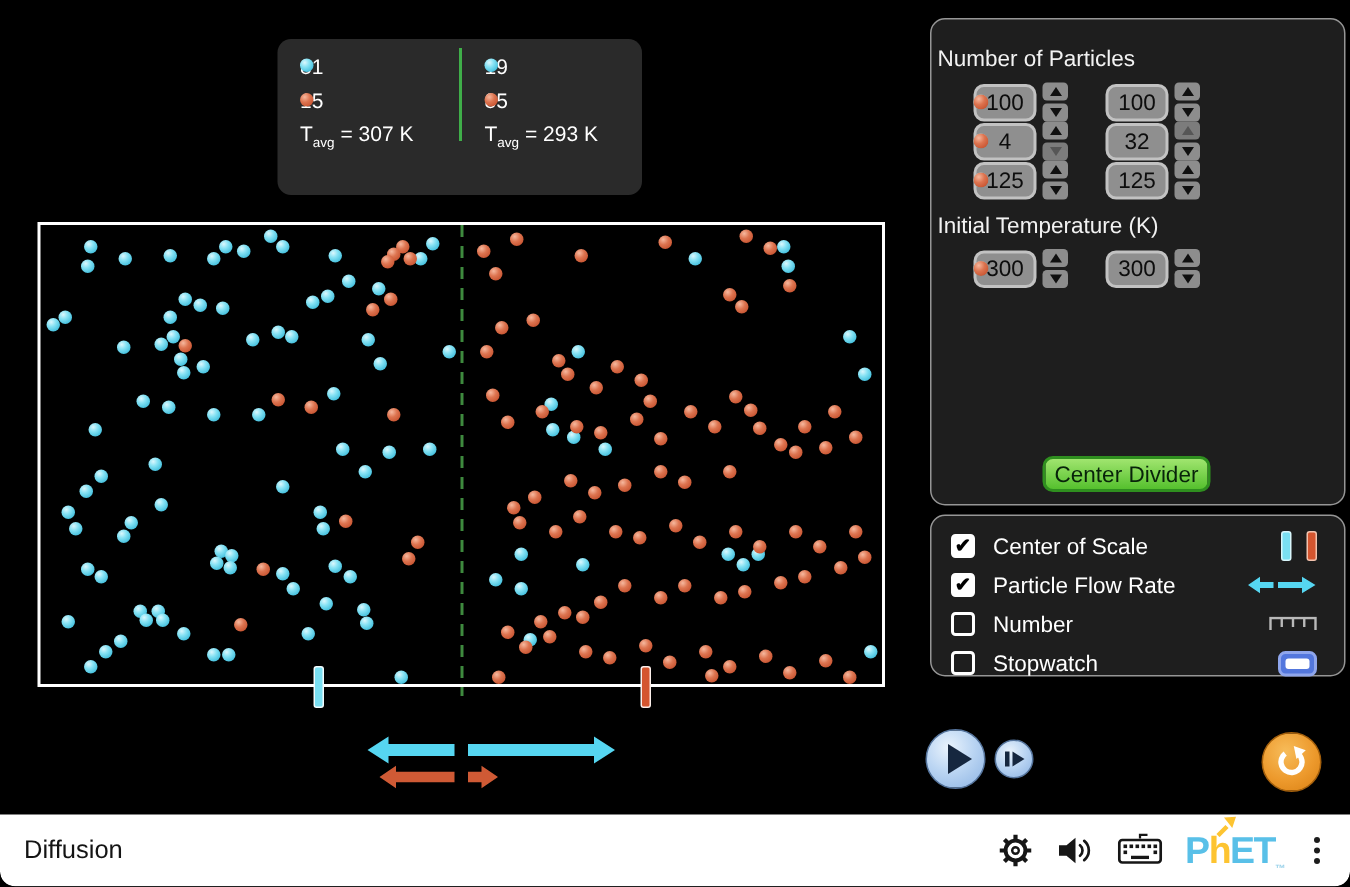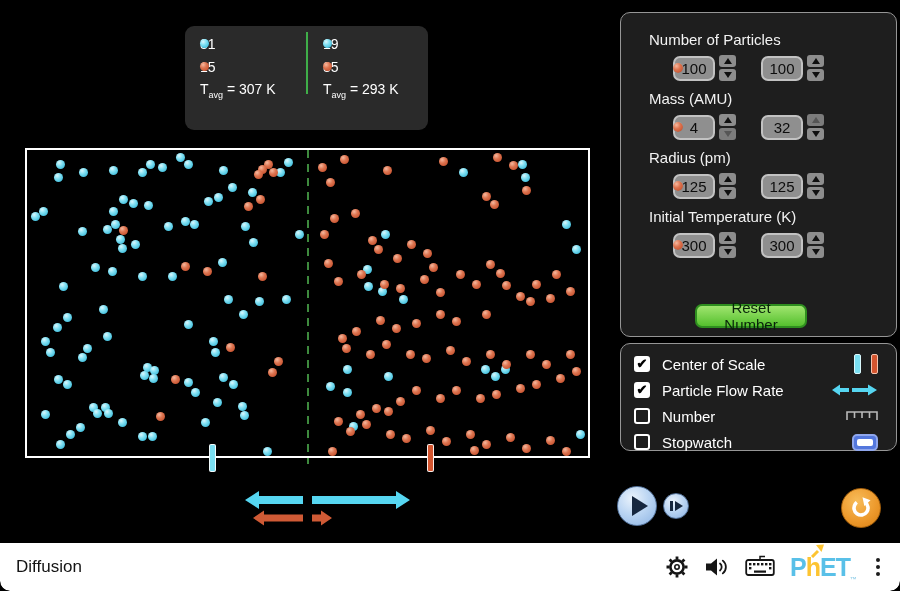--- a/index.html
+++ b/index.html
@@ -29,21 +29,21 @@
   .dp-col{width:110px;}
   .dp-vline{position:absolute;left:121px;top:6px;height:62px;width:2px;background:#3fae49;}
   .dp-col2{padding-left:18px;}
   .dp-row{display:flex;align-items:center;gap:17px;height:23px;}
   .dp-dot{width:9px;height:9px;border-radius:50%;flex:none;}
   .dp-val{color:#fff;font-size:14px;}
   .dp-temp{color:#fff;font-size:14px;margin-top:3px;}
   .dp-temp sub{font-size:9px;}
   
   .panel{position:absolute;background:#1e1e1e;border:1.5px solid #969696;border-radius:10px;box-sizing:border-box;}
-  #controls{left:620px;top:12px;width:277px;height:325px;padding:9px 0 0 28px;}
+  #controls{left:620px;top:12px;width:277px;height:325px;padding:9px 0 0 4px;}
   .sec-label{color:#f2f2f2;font-size:15px;margin:9px 0 7px 0;}
   .spin-row{display:flex;align-items:center;margin-left:24px;}
   .dot10{width:10px;height:10px;border-radius:50%;margin-right:9px;flex:none;}
   .numfield{width:38px;height:21px;background:#8f8f8f;border:2px solid #c2c2c2;border-radius:7px;
             color:#0d0d0d;font-size:15px;display:flex;align-items:center;justify-content:center;margin-right:4px;}
   .spinner{display:flex;flex-direction:column;gap:2px;margin-right:25px;}
   .spin{width:17px;height:12px;background:#8d8d8d;border:none;border-radius:3px;
         display:flex;align-items:center;justify-content:center;padding:0;cursor:pointer;}
   .tri{width:0;height:0;border-left:4.5px solid transparent;border-right:4.5px solid transparent;}
   .spin.up .tri{border-bottom:6.5px solid #101010;}
@@ -361,21 +361,20 @@
       <span class="numfield">100</span>
       <span class="spinner">
         <button class="spin up">
             <i class="tri"></i>
           </button>
         <button class="spin down">
             <i class="tri"></i>
           </button>
       </span>
     </div>
-    <div class="sec-label">Mass (AMU)</div>
     <div class="spin-row">
       <span class="dot10 p cyan"></span>
       <span class="numfield">4</span>
       <span class="spinner">
         <button class="spin up">
             <i class="tri"></i>
           </button>
         <button class="spin down disabled">
             <i class="tri"></i>
           </button>
@@ -384,21 +383,20 @@
       <span class="numfield">32</span>
       <span class="spinner">
         <button class="spin up disabled">
             <i class="tri"></i>
           </button>
         <button class="spin down">
             <i class="tri"></i>
           </button>
       </span>
     </div>
-    <div class="sec-label">Radius (pm)</div>
     <div class="spin-row">
       <span class="dot10 p cyan"></span>
       <span class="numfield">125</span>
       <span class="spinner">
         <button class="spin up">
             <i class="tri"></i>
           </button>
         <button class="spin down">
             <i class="tri"></i>
           </button>
@@ -430,21 +428,21 @@
       <span class="numfield">300</span>
       <span class="spinner">
         <button class="spin up">
             <i class="tri"></i>
           </button>
         <button class="spin down">
             <i class="tri"></i>
           </button>
       </span>
     </div>
-    <button class="green-btn">Reset Number</button>
+    <button class="green-btn">Center Divider</button>
   </div>
 
   <div class="panel" id="toggles">
     <div class="tog-row">
       <span class="cb checked">✔</span>
       <span class="tog-label">Center of Scale</span>
       <span class="tog-icon">
         <span class="com-bar-ic" style="background:#7adff2;border:1px solid #d9f7fc;"></span>
         <span class="com-bar-ic" style="background:#d4552f;border:1px solid #f3c3ae;"></span>
       </span>

